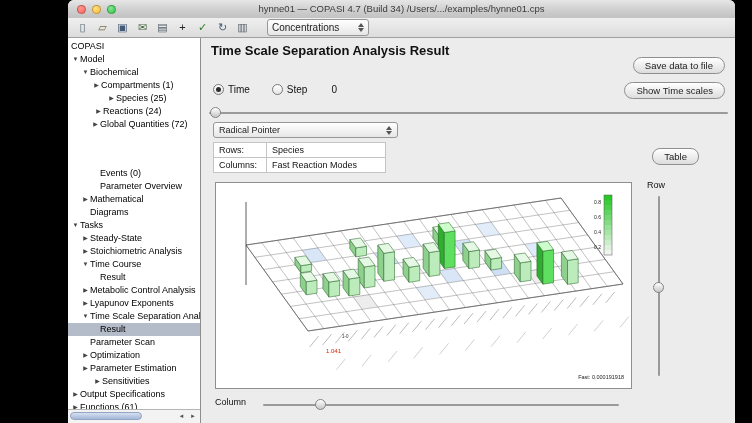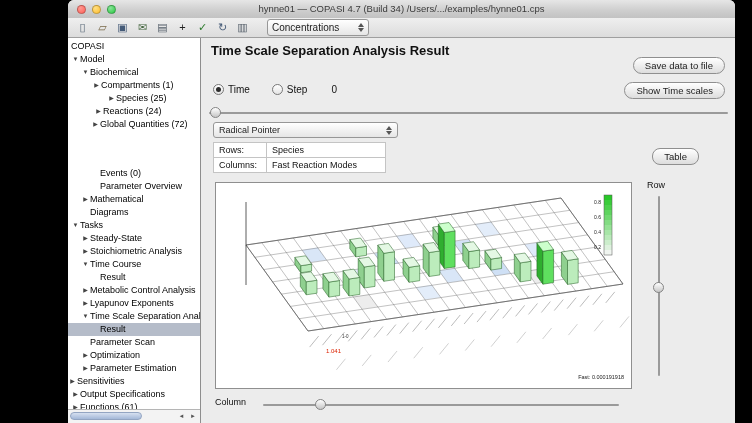--- a/index.html
+++ b/index.html
@@ -199,21 +199,21 @@
           <span class="tree-label">Parameter Scan</span>
         </div>
         <div class="tree-row" style="padding-left: 13px;">
           <span class="tree-arrow">▶</span>
           <span class="tree-label">Optimization</span>
         </div>
         <div class="tree-row" style="padding-left: 13px;">
           <span class="tree-arrow">▶</span>
           <span class="tree-label">Parameter Estimation</span>
         </div>
-        <div class="tree-row" style="">
+        <div class="tree-row" style="padding-left: 13px; margin-left: 12px;">
           <span class="tree-arrow">▶</span>
           <span class="tree-label">Sensitivities</span>
         </div>
         <div class="tree-row" style="padding-left: 3px;">
           <span class="tree-arrow">▶</span>
           <span class="tree-label">Output Specifications</span>
         </div>
         <div class="tree-row" style="padding-left: 3px;">
           <span class="tree-arrow">▶</span>
           <span class="tree-label">Functions (61)</span>

